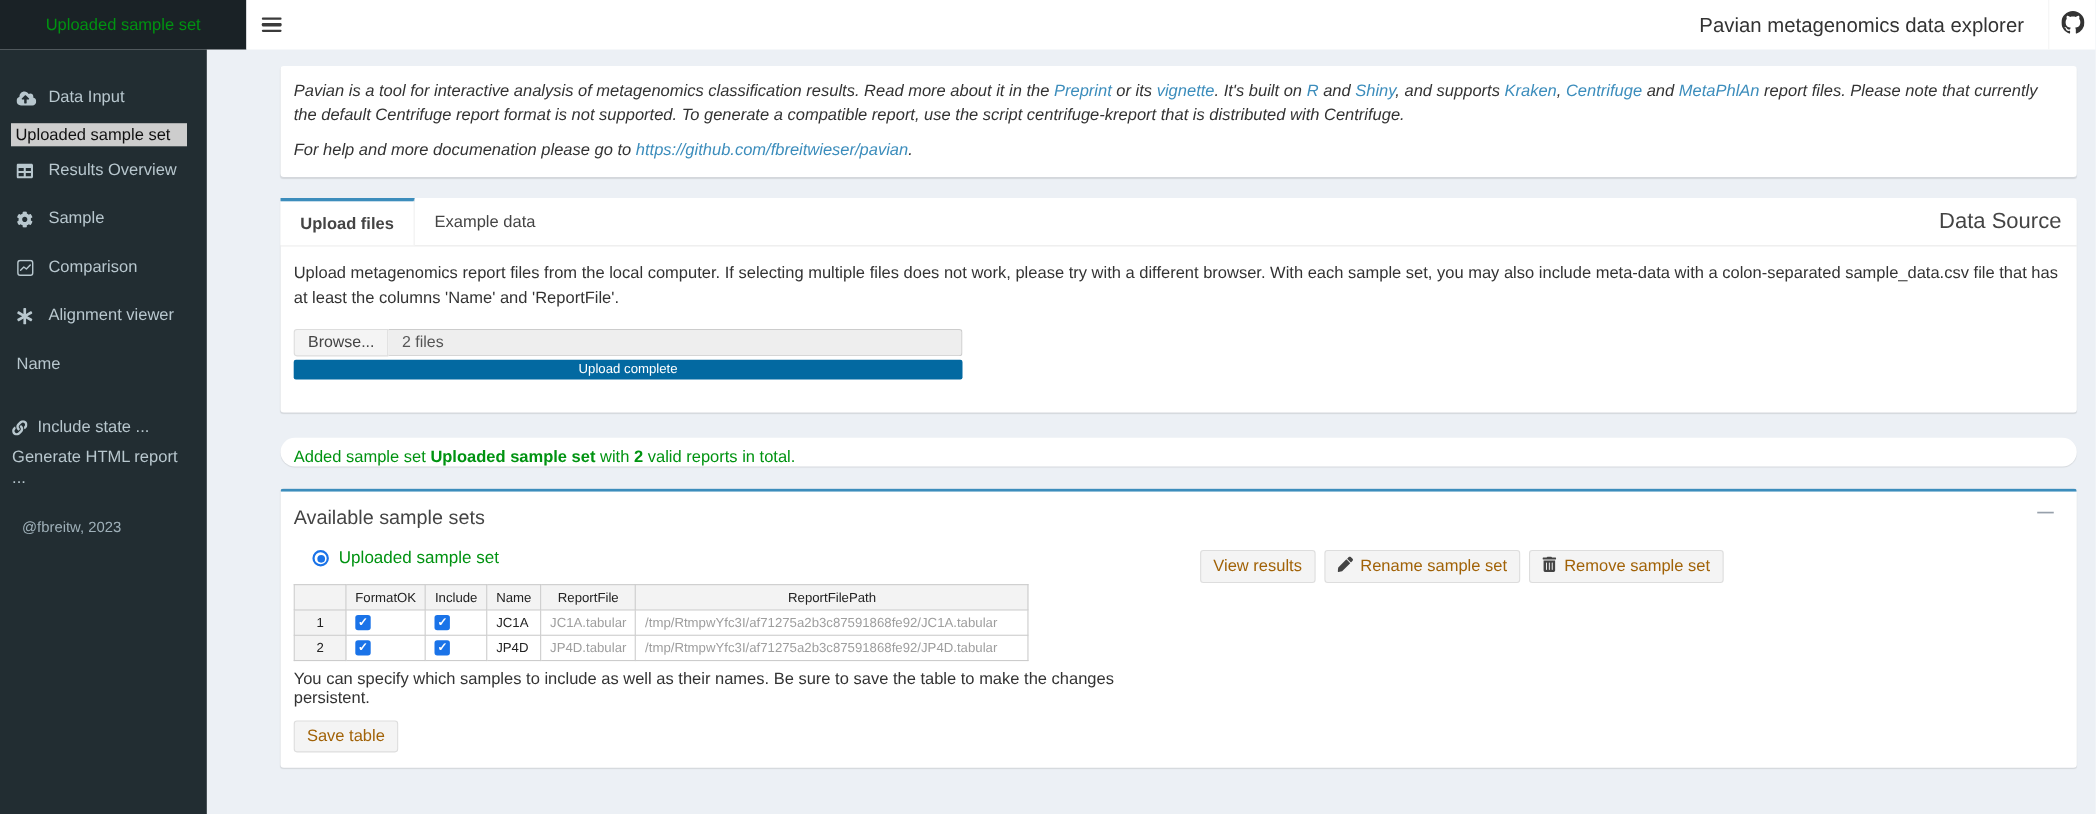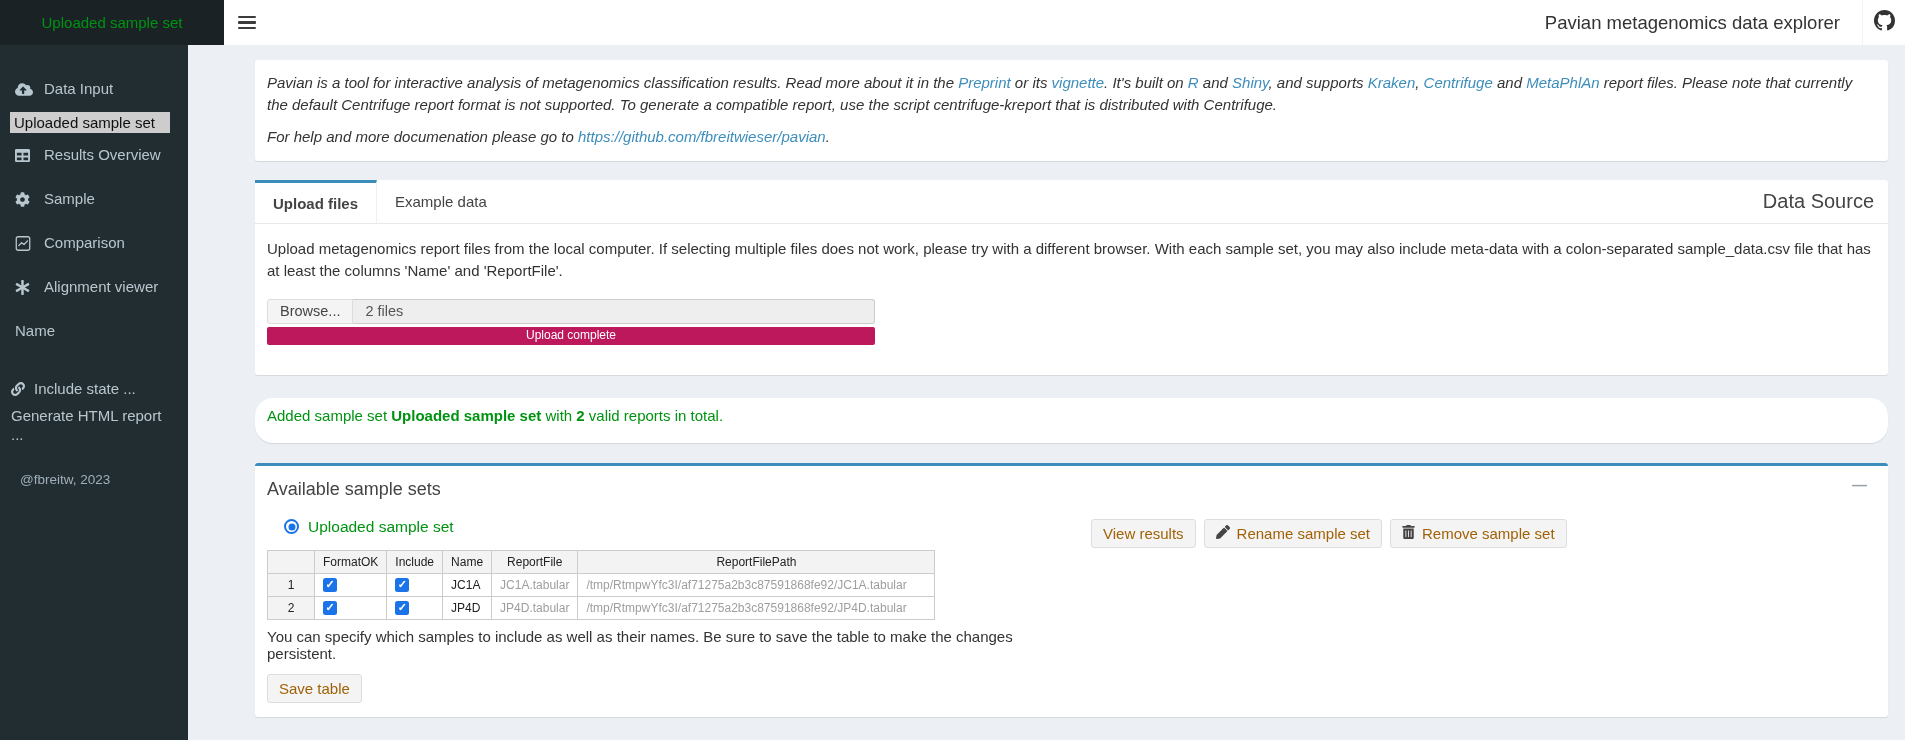--- a/index.html
+++ b/index.html
@@ -43,23 +43,23 @@
   .tabbox{margin-bottom:23px;}
   .tab-header{display:flex;align-items:stretch;height:43px;border-bottom:1px solid #e9e9e9;}
   .tab{padding:0 18px;display:flex;align-items:center;font-size:15px;color:#444;cursor:pointer;box-sizing:border-box;}
   .tab.active{border-top:3px solid #3c8dbc;font-weight:700;background:#fff;border-right:1px solid #f0f0f0;padding-top:0;}
   .box-title{margin-left:auto;font-size:20px;color:#444;display:flex;align-items:center;padding-right:14px;font-weight:400;}
   .tab-content{padding:14px 15px 30px 12px;line-height:1.45;}
   .upload-desc{margin:0 0 17px 0;}
   .file-group{display:flex;width:608px;height:25px;box-sizing:border-box;}
   .browse-btn{background:#f4f4f4;border:1px solid #ddd;border-radius:3px 0 0 3px;padding:0 12px;font-size:14.5px;color:#444;display:flex;align-items:center;cursor:pointer;}
   .file-display{flex:1;border:1px solid #ccc;border-left:0;background:#eee;color:#555;font-size:14.5px;display:flex;align-items:center;padding:0 12px;border-radius:0 3px 3px 0;}
-  .progress{width:608px;height:18px;margin-top:3px;background:#be185d;border-radius:2px;display:flex;align-items:flex-start;justify-content:center;color:#fff;font-size:12px;box-sizing:border-box;}
-
-  .msg-box{padding:9px 15px 19px 12px;color:#009311;margin-bottom:20px;border-radius:18px;}
+  .progress{width:608px;height:18px;margin-top:3px;background:#0369a1;border-radius:2px;display:flex;align-items:flex-start;justify-content:center;color:#fff;font-size:12px;box-sizing:border-box;}
+
+  .msg-box{padding:9px 15px 0 12px;color:#009311;margin-bottom:20px;border-radius:18px;}
 
   
   .panel{border-top:3px solid #3c8dbc;padding:10px 15px 14px 12px;box-sizing:border-box;}
   .panel-head{display:flex;align-items:flex-start;}
   .panel-title{font-size:18px;color:#444;line-height:26px;}
   .collapse-btn{margin-left:auto;color:#97a0ab;cursor:pointer;padding:4px 6px;font-weight:700;font-size:15px;line-height:10px;}
   .panel-body{display:flex;margin-top:10px;}
   .col-left{width:50%;}
   .col-right{width:50%;padding-left:21px;box-sizing:border-box;}
   .radio-row{display:flex;align-items:center;gap:9px;margin:6px 0 14px 17px;}

